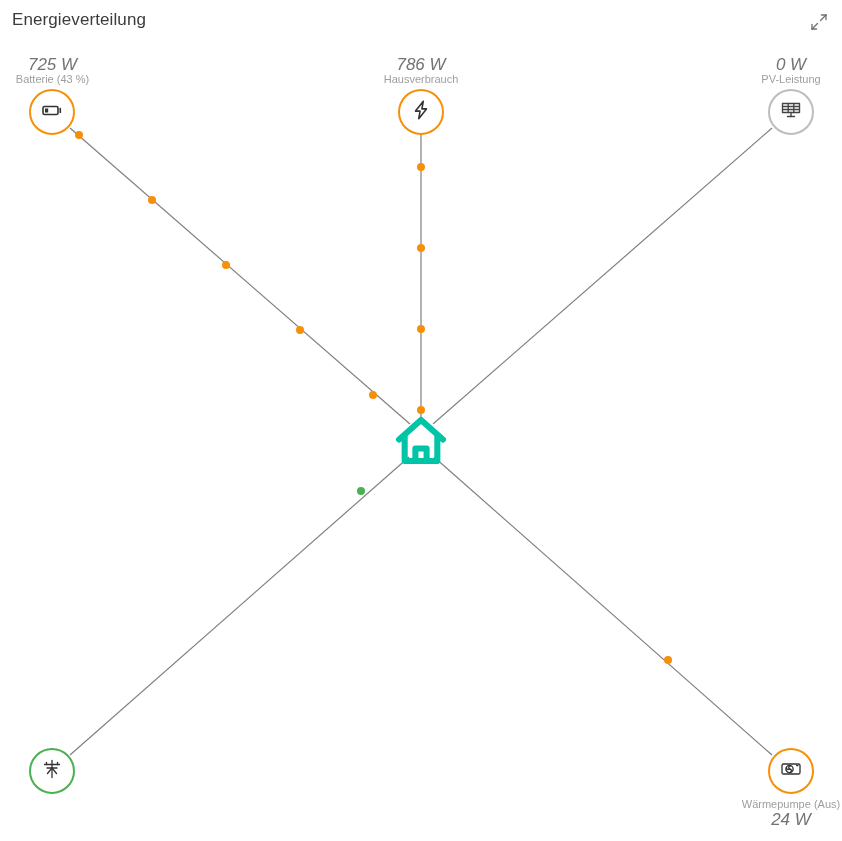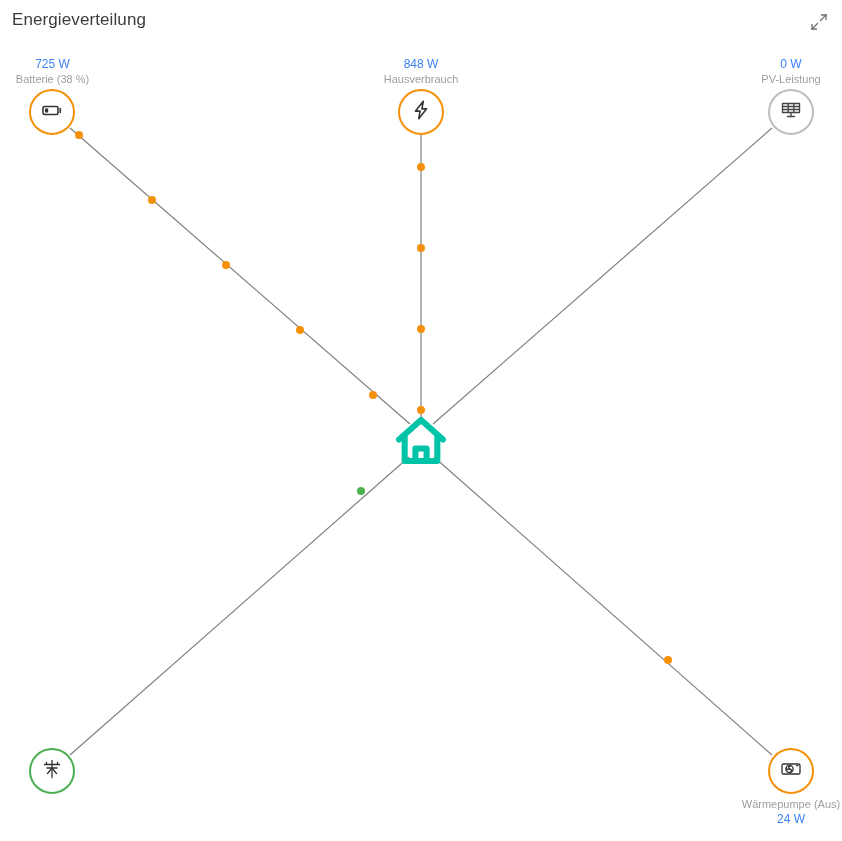--- a/index.html
+++ b/index.html
@@ -65,23 +65,24 @@
   .node.active-green  { border-color: #4caf50; }
   .node.inactive      { border-color: #bdbdbd; }
 
   .node-label {
     position: absolute;
     text-align: center;
     white-space: nowrap;
     pointer-events: none;
   }
   .value-text {
-    font-size: 12px;
-    color: #3b82f6;
+    font-size: 17px;
+    color: #737373;
     line-height: 15px;
+    font-style: italic;
   }
   .name-text {
     font-size: 11px;
     color: #9e9e9e;
     line-height: 15px;
   }
   
   #house-node {
     position: absolute;
     width: 56px;
@@ -141,34 +142,34 @@
       <circle cx="361" cy="491" r="4" fill="#4caf50"></circle>
     </g>
 
     <g>
       <circle cx="668" cy="660" r="4" fill="#f79009"></circle>
     </g>
   </svg>
 
   <div class="node-label" style="left:0px; top:57px; width:105px;">
     <div class="value-text">725 W</div>
-    <div class="name-text">Batterie (38 %)</div>
+    <div class="name-text">Batterie (43 %)</div>
   </div>
   <div class="node active-orange" style="left:29px; top:89px;">
     <span>
       <svg width="24" height="24" viewBox="0 0 24 24" fill="none" stroke="#333333" stroke-width="1.6" stroke-linecap="round" stroke-linejoin="round">
         <rect x="3" y="8.5" width="15" height="8" rx="1.6"></rect>
         <rect x="5" y="10.5" width="3.2" height="4" fill="#333333" stroke="none"></rect>
         <line x1="20.3" y1="10.6" x2="20.3" y2="14.4"></line>
       </svg>
     </span>
   </div>
 
   <div class="node-label" style="left:346px; top:57px; width:150px;">
-    <div class="value-text">848 W</div>
+    <div class="value-text">786 W</div>
     <div class="name-text">Hausverbrauch</div>
   </div>
   <div class="node active-orange" style="left:398px; top:89px;">
     <span>
       <svg width="22" height="22" viewBox="0 0 24 24" fill="none" stroke="#333333" stroke-width="1.7" stroke-linecap="round" stroke-linejoin="round">
         <path d="M14.5 2.5 L6 13.2 L11 13.2 L9.5 21.5 L18 10.8 L13 10.8 Z"></path>
       </svg>
     </span>
   </div>
 

